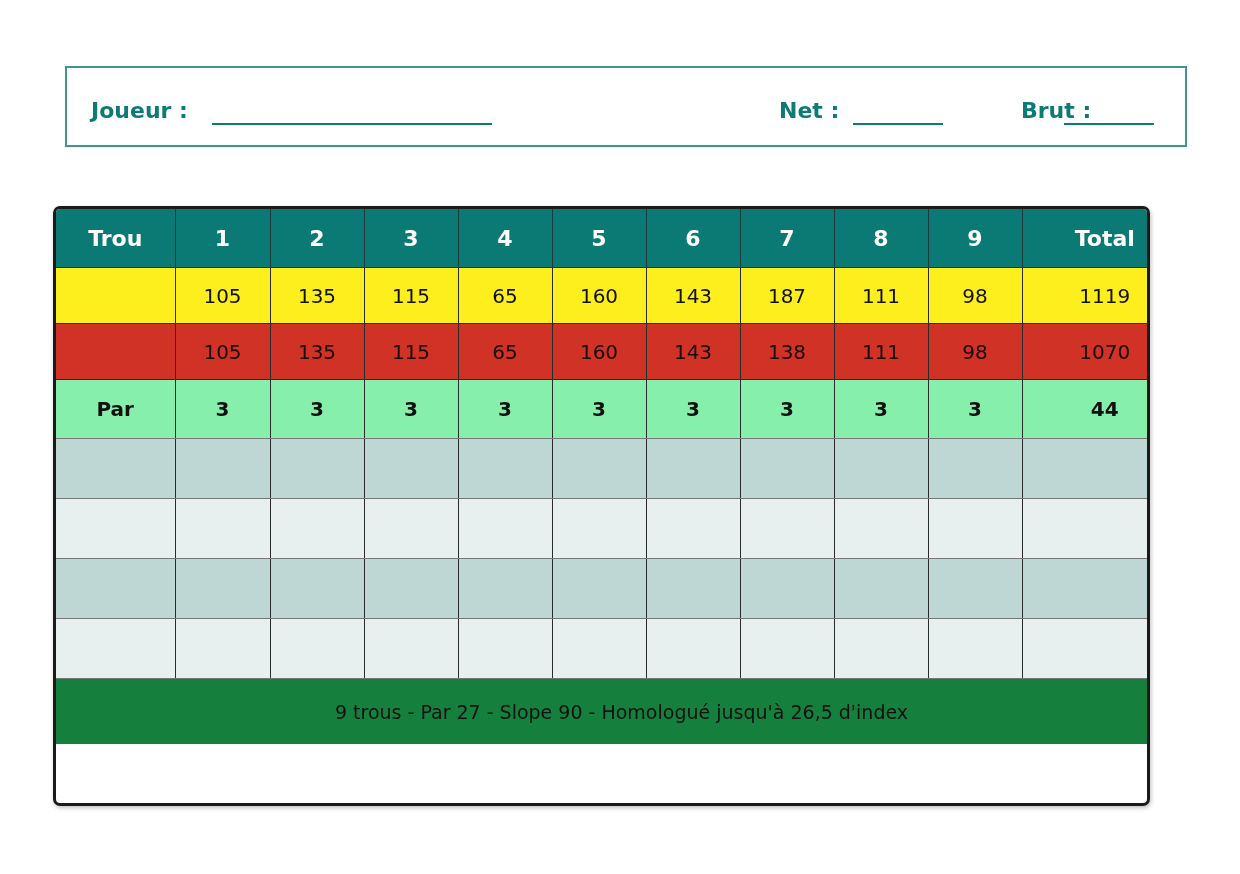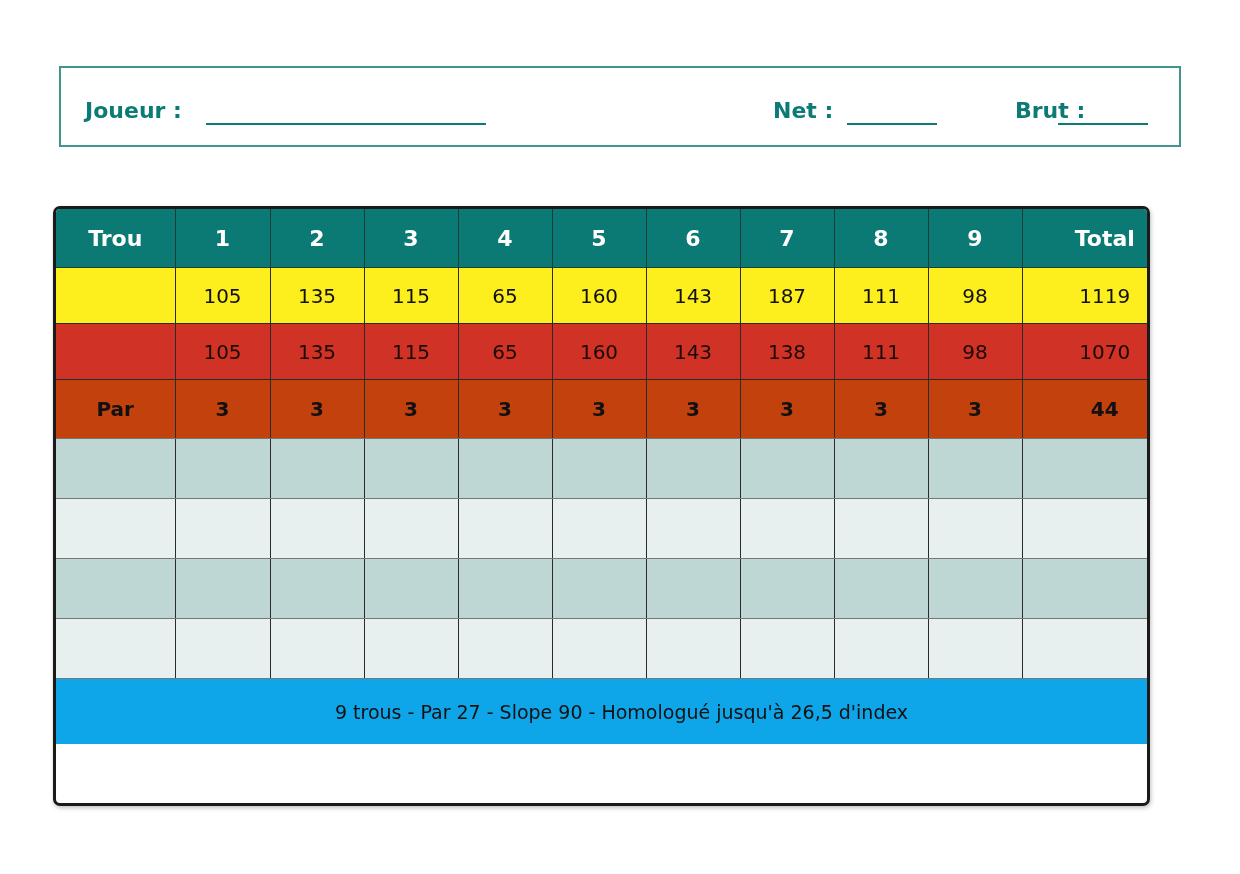--- a/index.html
+++ b/index.html
@@ -1,21 +1,21 @@
 <!DOCTYPE html>
 <html><head>
 <meta charset="utf-8">
 <style>
   html, body { margin: 0; padding: 0; }
   body {
     width: 1240px; height: 874px; background: #ffffff; position: relative;
     font-family: "DejaVu Sans", sans-serif; overflow: hidden;
   }
   .header-box {
-    position: absolute; left: 59px; top: 66px; width: 1122px; height: 81px;
+    position: absolute; left: 65px; top: 66px; width: 1122px; height: 81px;
     border: 2px solid #3f9690; box-sizing: border-box;
   }
   .hb-item {
     position: absolute; color: #0d7b75; font-weight: bold;
     font-family: "DejaVu Sans", sans-serif;
   }
   .joueur-label { left: 24px; top: 30px; font-size: 22px; }
   .joueur-line { position: absolute; left: 145px; top: 55px; width: 280px; border-bottom: 2px solid #0d7b75; }
   .title { left: 480px; top: 27px; font-size: 30px; letter-spacing: 0.5px; }
   .net-label { left: 712px; top: 30px; font-size: 22px; }
@@ -36,27 +36,27 @@
   td {
     border: 1px solid #2b2b2b; text-align: center; padding: 0; font-size: 20px;
     color: #111;
   }
   tr > td:first-child { border-left: none; }
   tr > td:last-child { border-right: none; }
   tr:first-child > td { border-top: none; }
   .r-head td { background: #0b7a74; color: #fff; font-weight: bold; height: 58px; font-size: 22px; border-color: #1d3b38; }
   .r-yellow td { background: #fdee1e; height: 55px; }
   .r-red td { background: #d13226; height: 55px; color: #1a0a08; }
-  .r-par td { background: #c2410c; height: 58px; font-weight: bold; border-bottom-color: #7a7a7a; margin-top: 43px; }
+  .r-par td { background: #86efac; height: 58px; font-weight: bold; border-bottom-color: #7a7a7a; margin-top: 43px; }
   .r-hcp td { background: #fff; height: 58px; }
   .r-dark td { background: #bed7d4; height: 59px; }
   .r-light td { background: #e7f0ef; height: 59px; }
   .r-hcp td, .r-par td, .r-dark td, .r-light td { border-top-color: #777; border-bottom-color: #777; }
   .footer-row td {
-    height: 65px; background: #0ea5e9; font-size: 19px; border-bottom: none;
+    height: 65px; background: #15803d; font-size: 19px; border-bottom: none;
     border-top-color: #777;
   }
   .diag-cell { position: relative; }
   .diag-cell svg { position: absolute; left: 0; top: 0; width: 100%; height: 100%; }
 </style>
 </head>
 <body>
 
 <div class="header-box">
   <span class="hb-item joueur-label">Joueur :</span>

